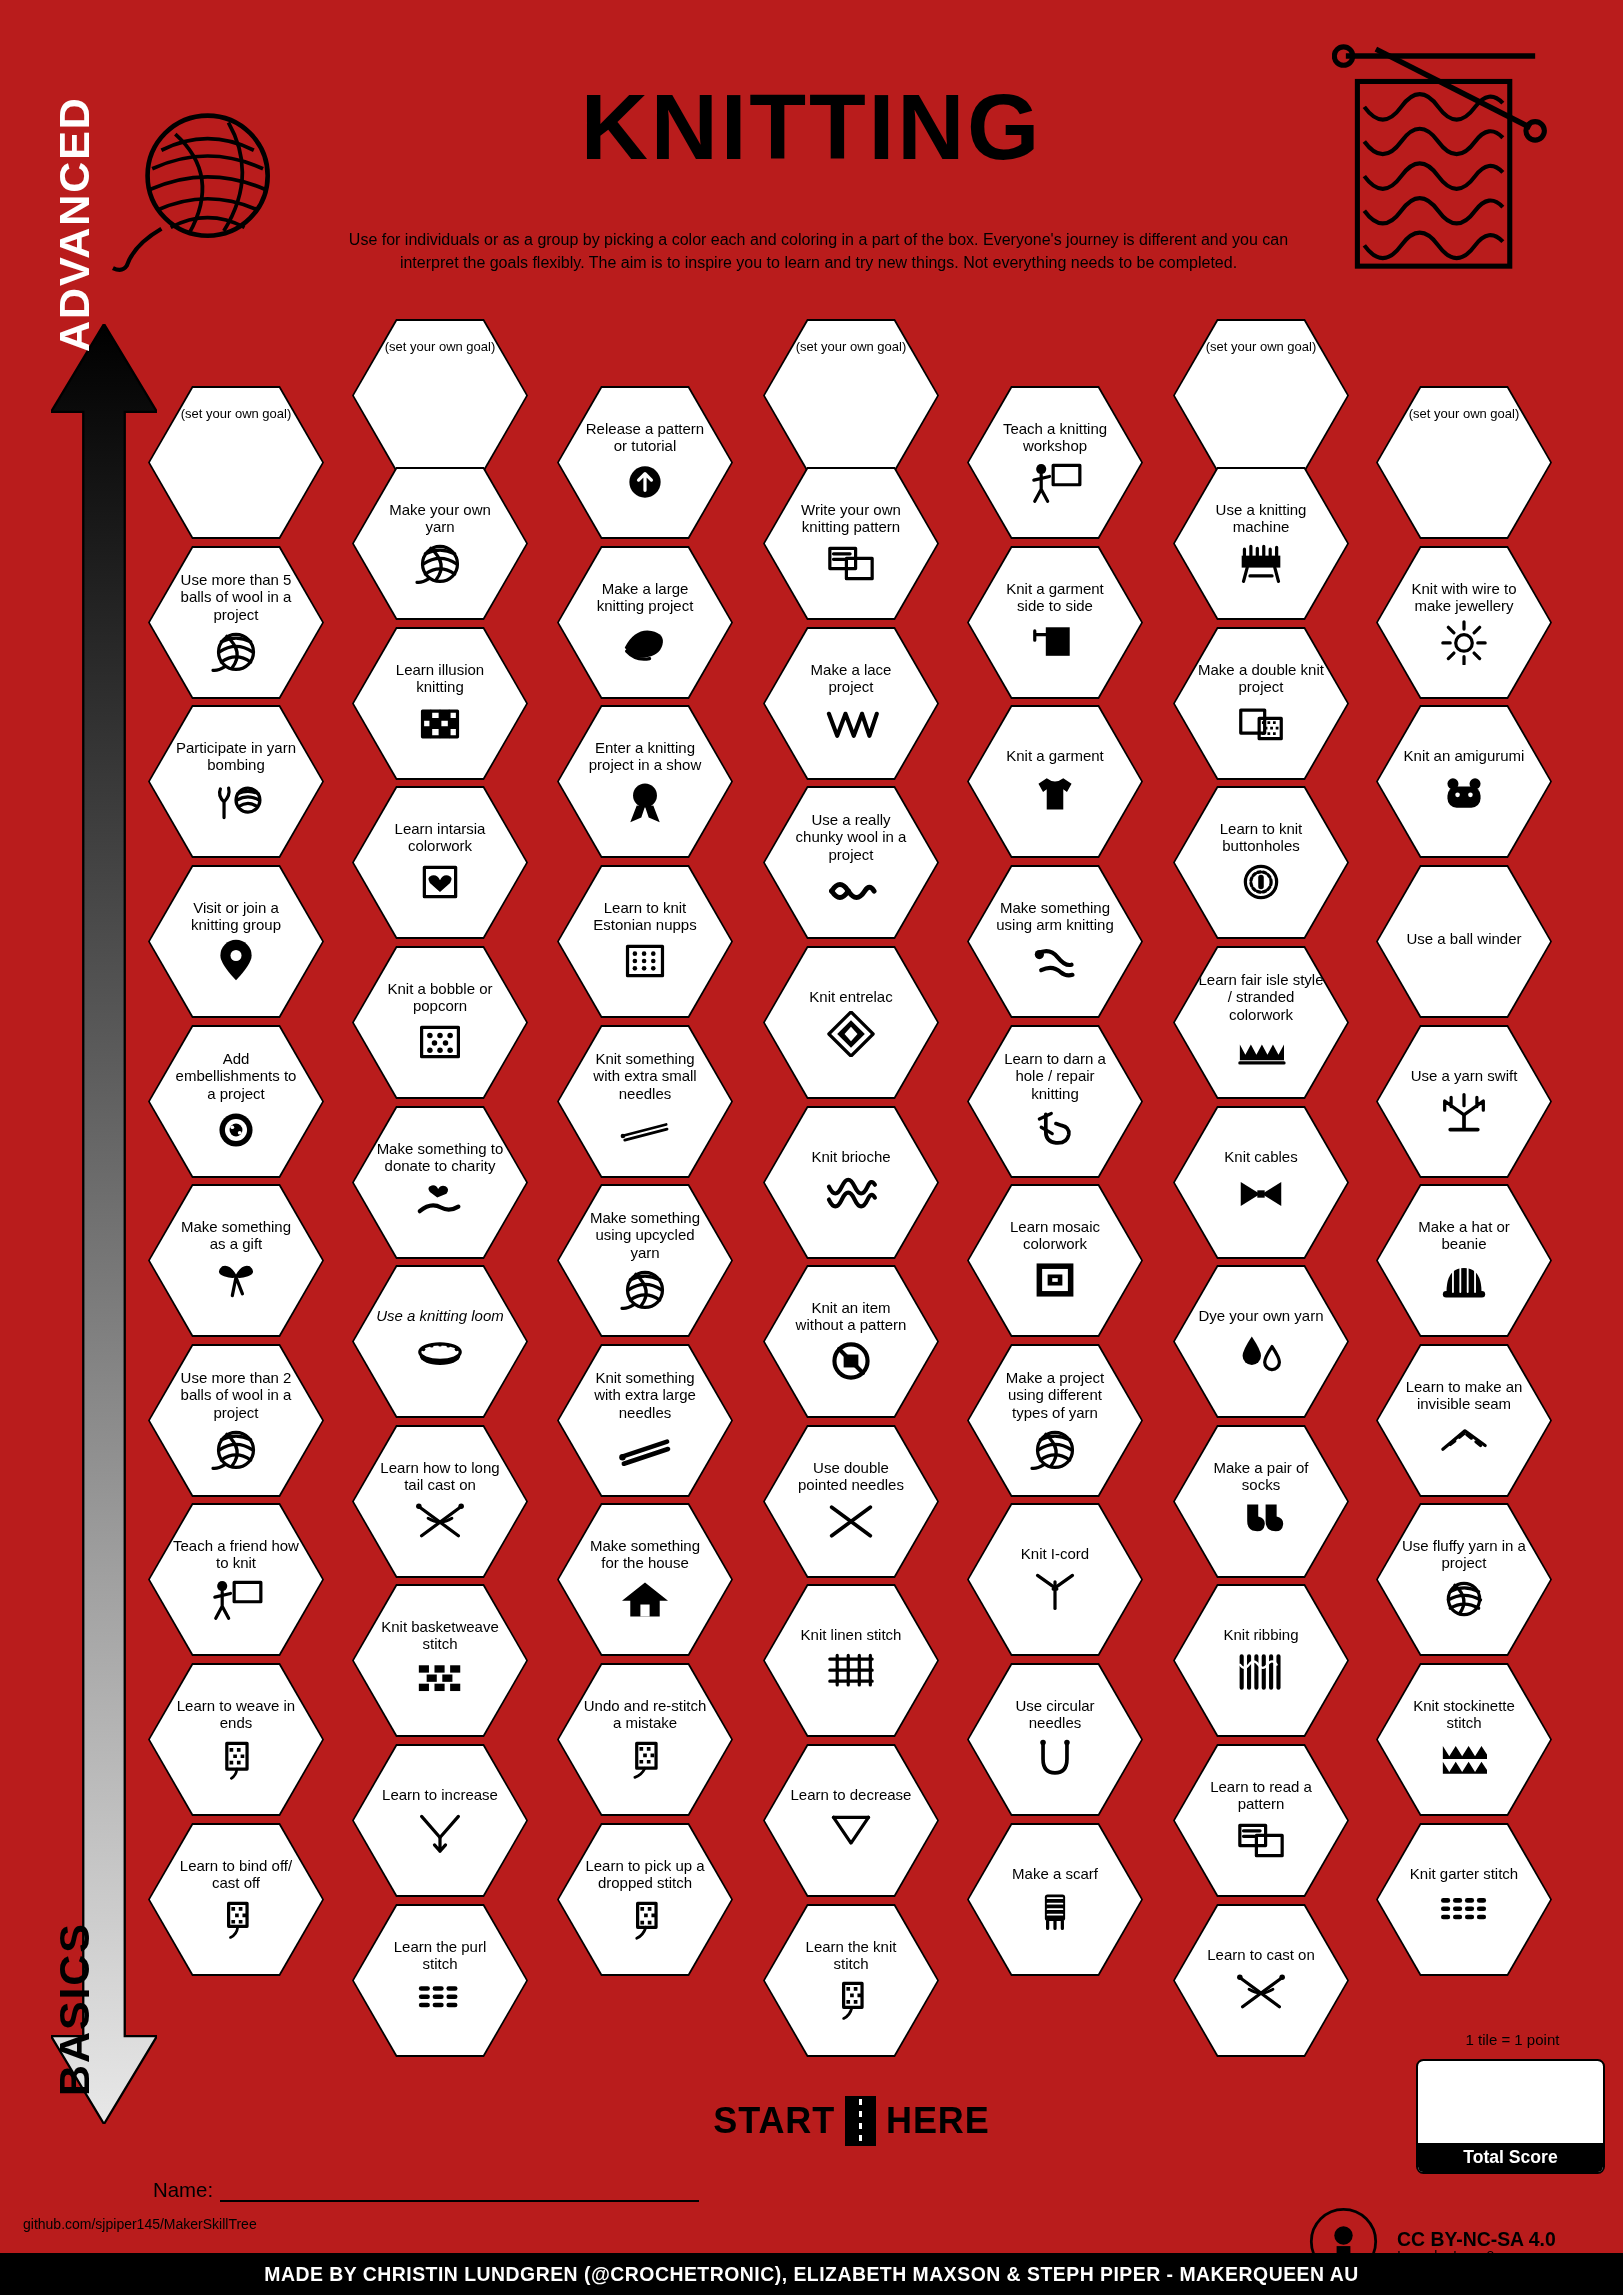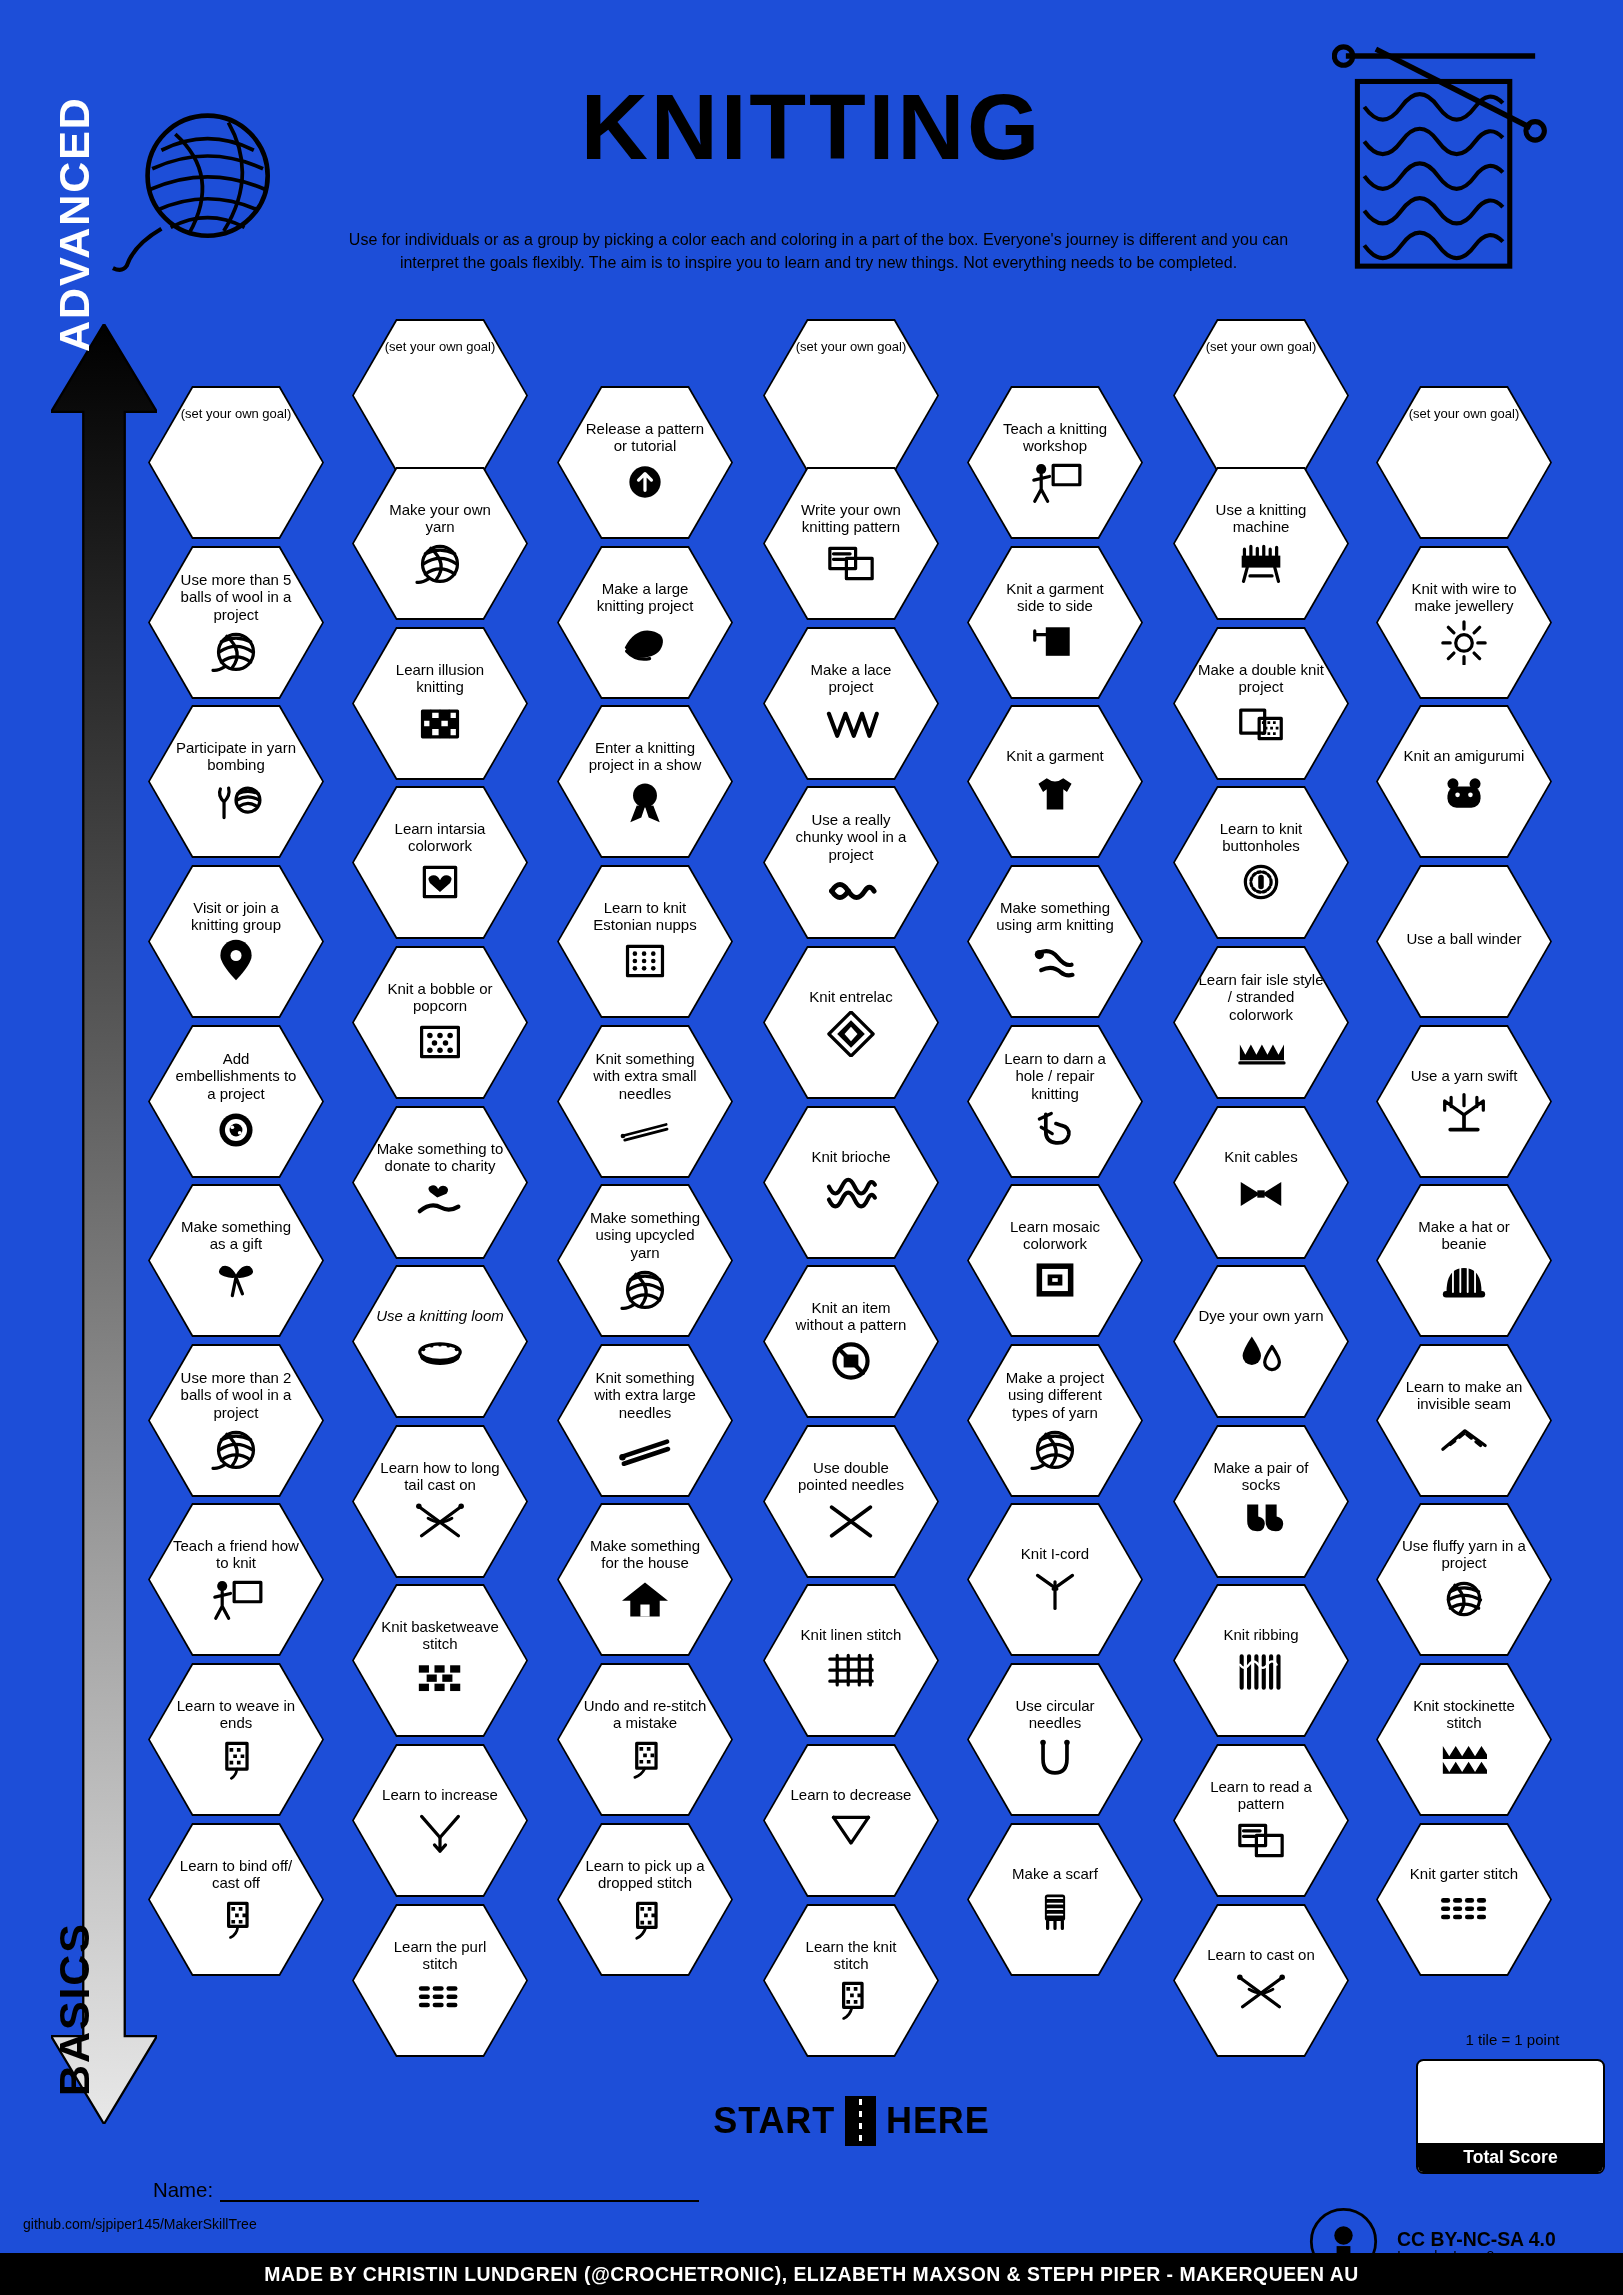--- a/index.html
+++ b/index.html
@@ -1,17 +1,17 @@
 <!DOCTYPE html>
 <html style="font-size:7.4px"><head>
 <meta charset="utf-8">
 <style>
   html,body{margin:0;padding:0;background:#fff;}
   body{font-family:"Liberation Sans",sans-serif;color:#000;}
-  #page{position:relative;width:1623px;height:2295px;background:#1d4ed8;overflow:hidden;}
+  #page{position:relative;width:1623px;height:2295px;background:#b91c1c;overflow:hidden;}
 
   
   #title{
     position:absolute;left:0;top:18.5px;width:1623px;text-align:center;
     font-size:93px;font-weight:bold;letter-spacing:2.8px;line-height:1;
   }
   #subtitle-box{
     position:absolute;left:421px;top:162px;width:828px;height:51px;
     border:3.2px solid #000;border-radius:5.6px;
     display:flex;align-items:center;justify-content:center;

